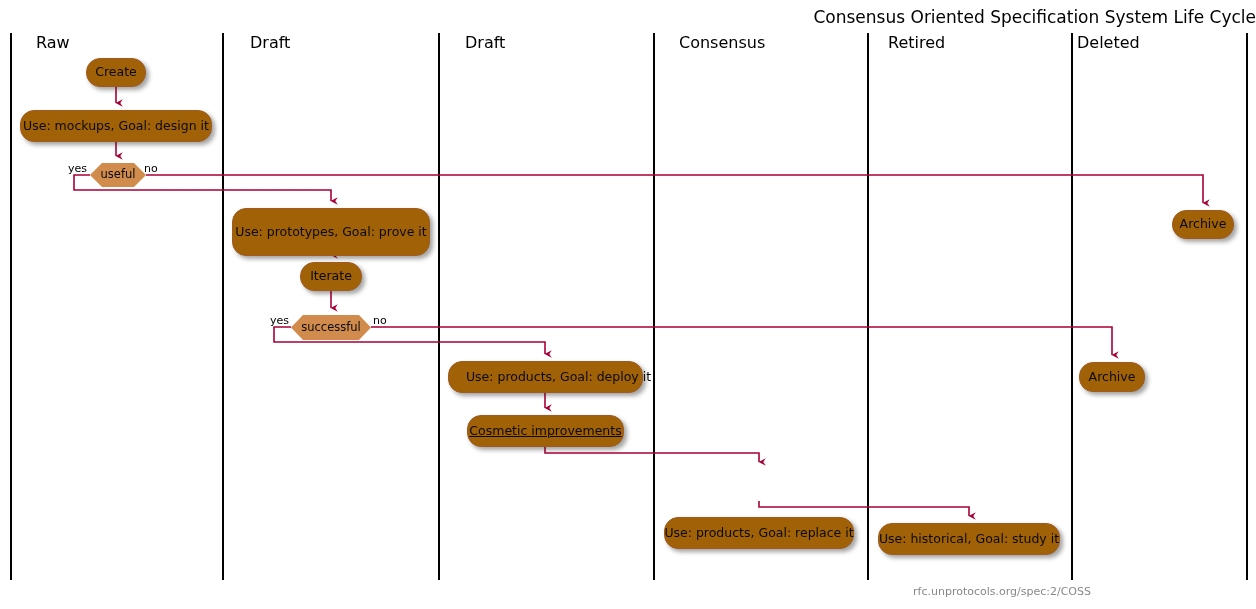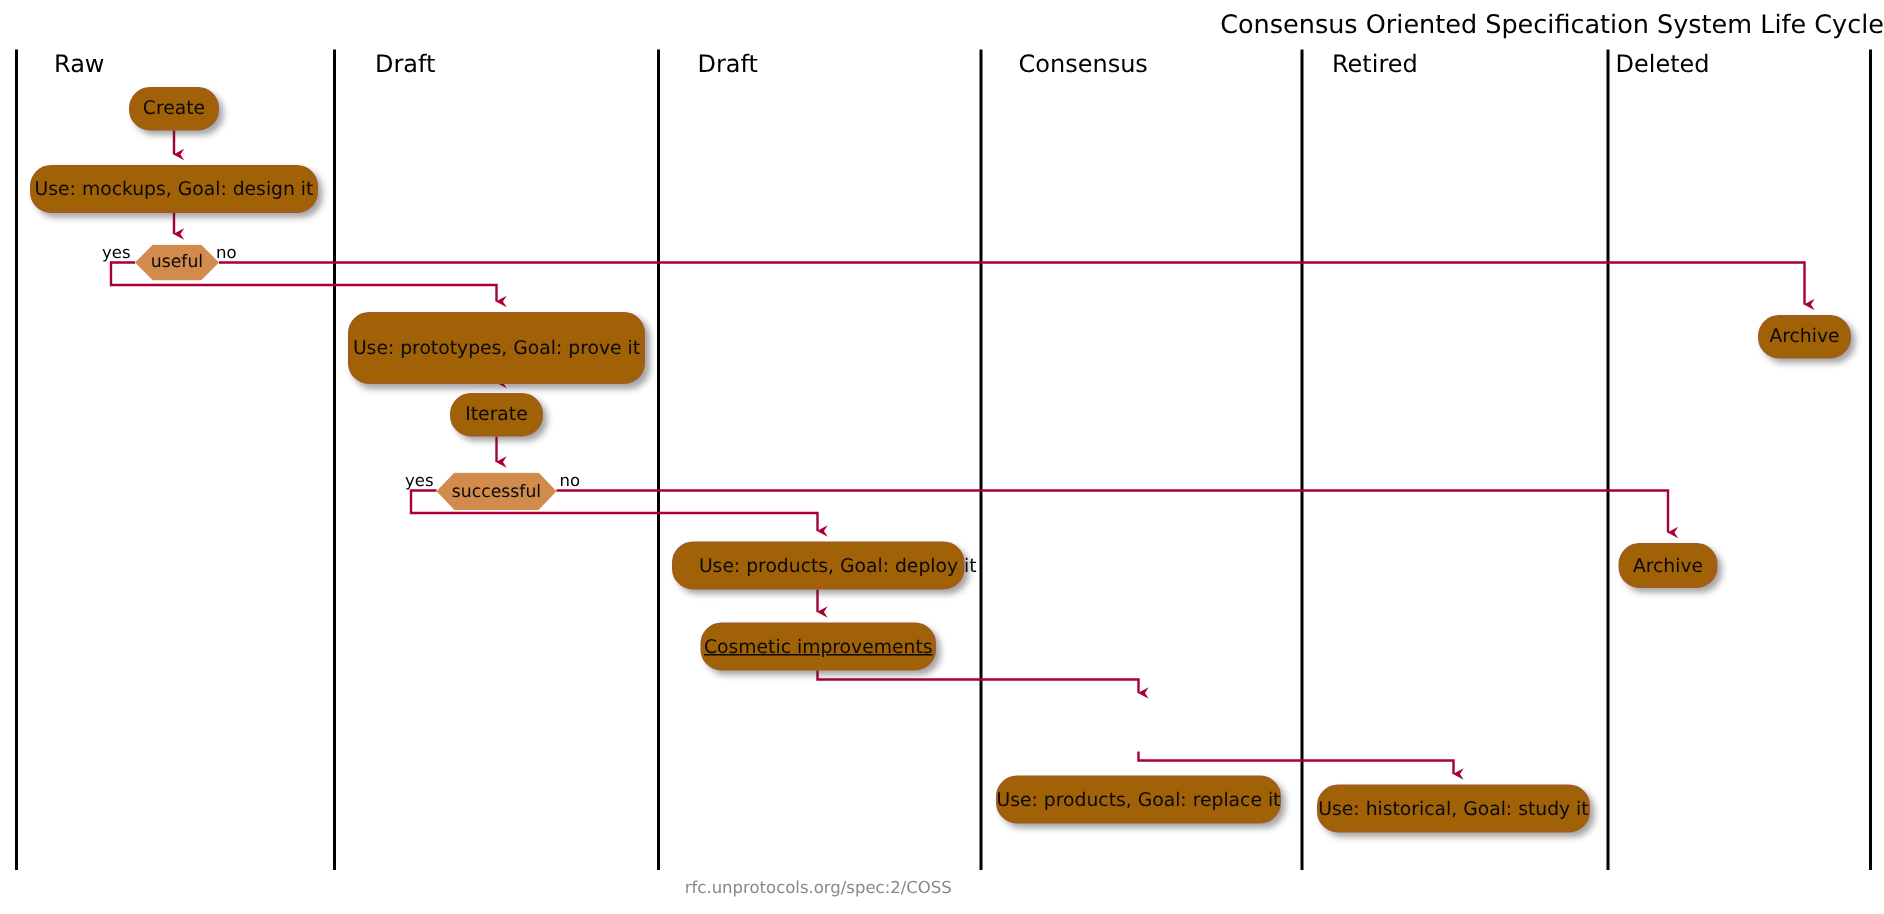--- a/index.html
+++ b/index.html
@@ -28,21 +28,21 @@
     font-size: 17px;
     color: #000000;
     white-space: nowrap;
   }
   
   #diagram-footer {
     position: absolute;
     left: 0;
     top: 585px;
     width: 1091px;
-    text-align: center;
+    text-align: right;
     font-size: 11px;
     color: #888888;
     white-space: nowrap;
   }
   
   .lane-divider {
     position: absolute;
     top: 33px;
     width: 2px;
     height: 547px;

